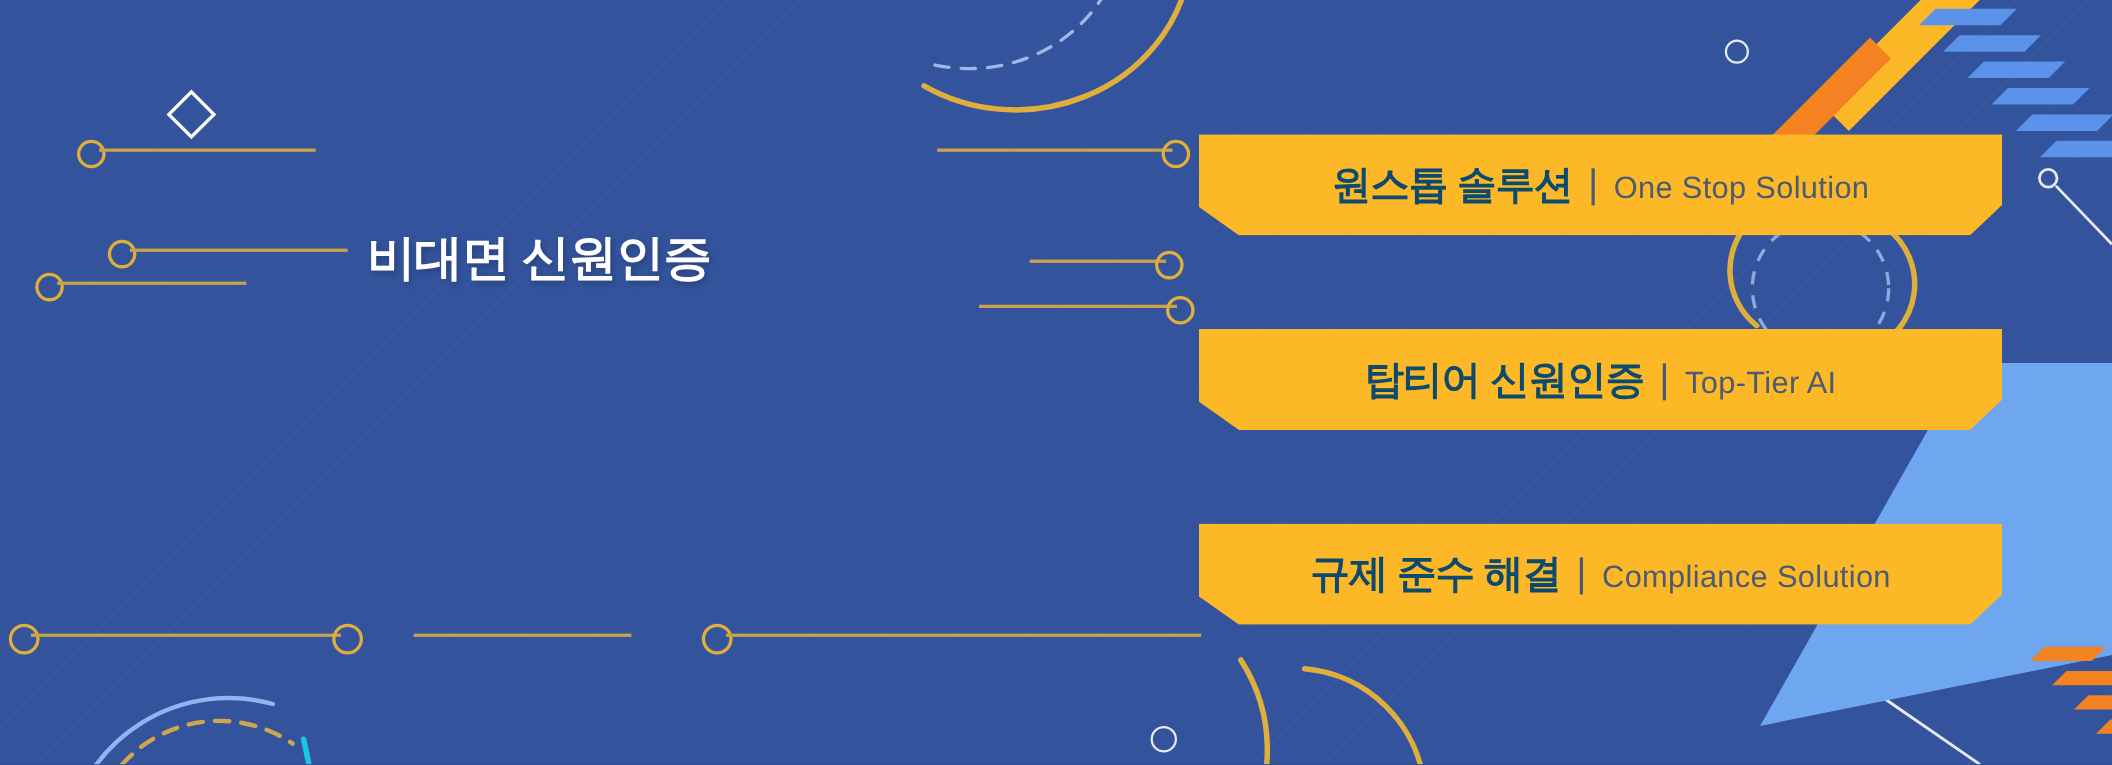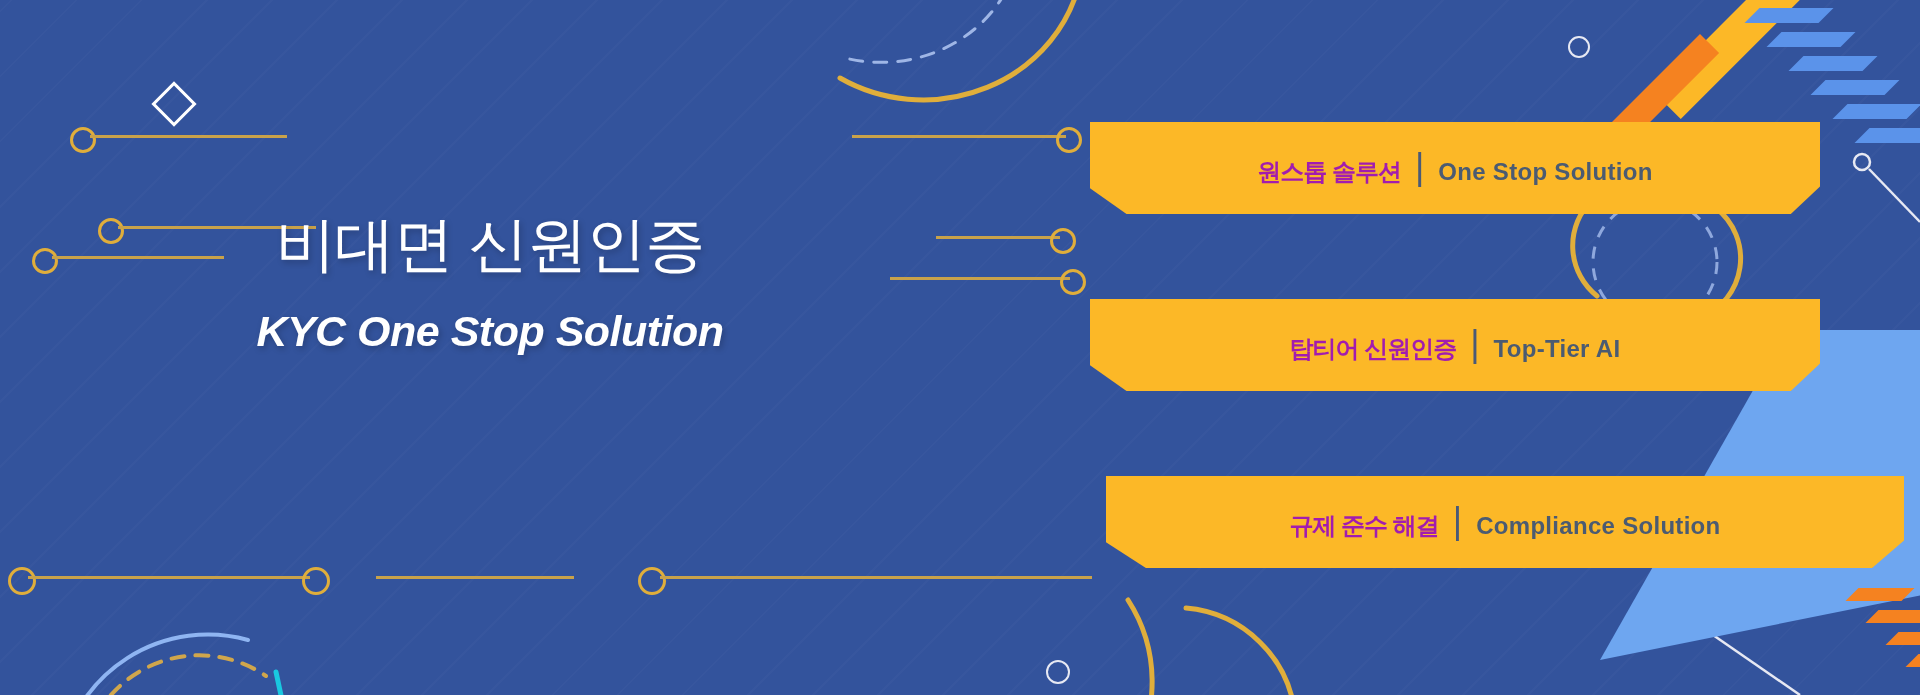--- a/index.html
+++ b/index.html
@@ -37,22 +37,22 @@
   
   .headline{
     position:absolute;
     left:0;
     top:208px;
     width:980px;
     text-align:center;
     color:#ffffff;
   }
   .headline .ln{
-    font-size:60px;
-    font-weight:400;
+    font-size:44px;
+    font-weight:700;
     letter-spacing:-1px;
     line-height:1.22;
     text-shadow:2px 3px 6px rgba(0,0,0,.22);
     white-space:nowrap;
   }
   .headline .sub{
     margin-top:26px;
     font-size:43px;
     font-weight:800;
     font-style:italic;
@@ -86,48 +86,48 @@
     width:730px;
     margin-left:0;
     clip-path:polygon(0 0, 100% 0, 100% 70%, 96% 100%, 5% 100%, 0 72%);
   }
   .badge.b2{
     width:730px;
     margin-left:0;
     clip-path:polygon(0 0, 100% 0, 100% 70%, 96% 100%, 5% 100%, 0 72%);
   }
   .badge.b3{
-    width:798px;
-    margin-left:16px;
+    width:730px;
+    margin-left:0;
     clip-path:polygon(0 0, 100% 0, 100% 70%, 96% 100%, 5% 100%, 0 72%);
     text-align:right;
   }
   .badge-inner{
     display:flex;
     align-items:baseline;
     gap:0;
     white-space:nowrap;
   }
   .badge .ko{
-    color:#a21caf;
-    font-size:24px;
+    color:#0c4a6e;
+    font-size:36px;
     font-weight:800;
     letter-spacing:-1px;
   }
   .badge .bar{
     color:#4a5a77;
     font-size:36px;
     font-weight:300;
     margin:0 14px;
     transform:translateY(-1px);
   }
   .badge .en{
     color:#4b5b72;
-    font-size:24px;
-    font-weight:700;
+    font-size:28px;
+    font-weight:400;
     letter-spacing:.3px;
   }
 
   
   .gold-line{position:absolute;height:3px;background:#c9a24a;}
   .gold-dot{
     position:absolute;
     border:3px solid #e0ae3b;
     border-radius:50%;
     background:transparent;
@@ -241,21 +241,20 @@
 
     <div class="thin-circle" style="left:1568px;top:36px;width:18px;height:18px;"></div>
     <div class="thin-circle" style="left:1046px;top:660px;width:20px;height:20px;"></div>
 
   </div>
 
   <div class="layer-content">
 
     <div class="headline">
       <div class="ln">비대면 신원인증</div>
-      <div class="sub">KYC One Stop Solution</div>
     </div>
 
     <div class="badges">
 
       <div class="badge b1">
         <div class="badge-inner">
           <span class="ko">원스톱 솔루션</span>
           <span class="bar">|</span>
           <span class="en">One Stop Solution</span>
         </div>

